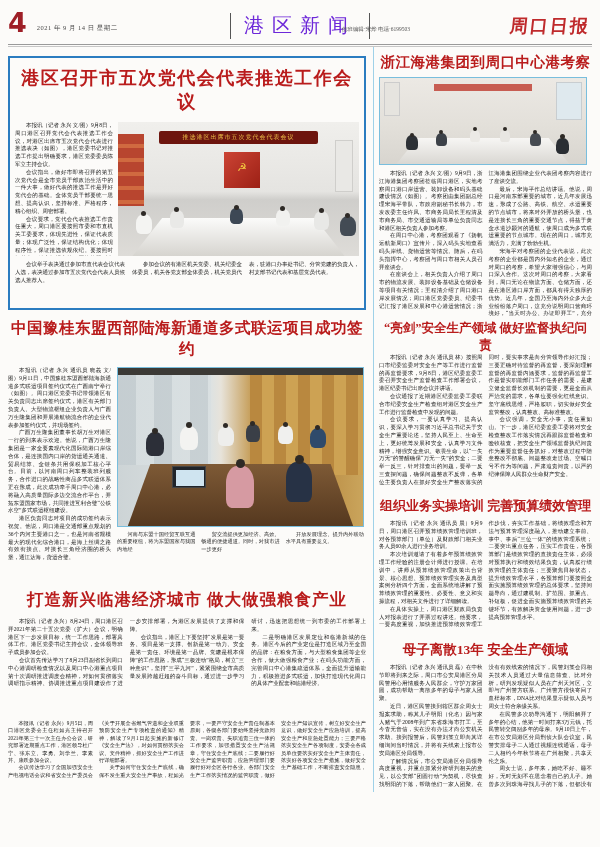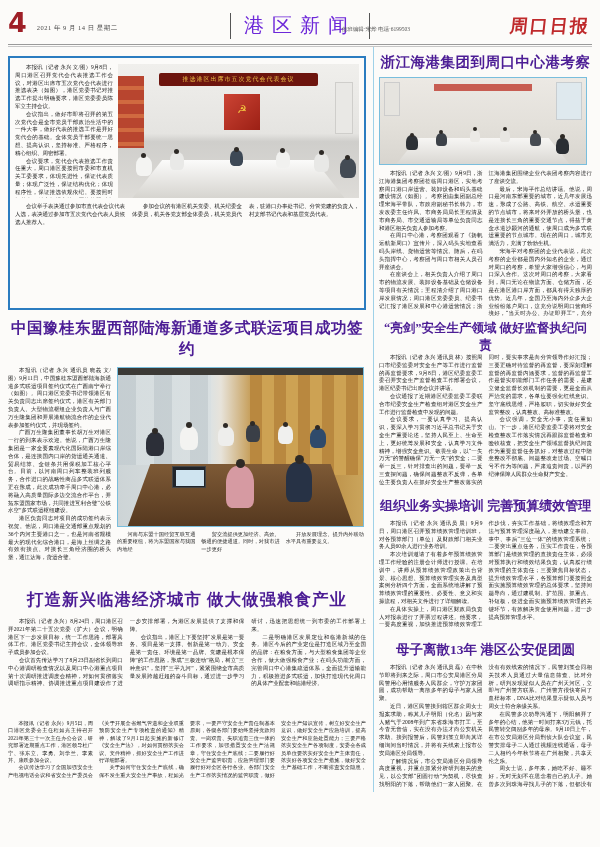--- a/index.html
+++ b/index.html
@@ -17,21 +17,21 @@
   .section-title .txt { font-size:20px; letter-spacing:8px; color:#6d28d9; font-weight:500; }
   .editor-line { position:absolute; right:190px; top:26px; font-size:5.5px; color:#555; }
   .masthead { position:absolute; right:10px; top:14px; font-size:18px; font-weight:900; color:#bf2a2c; letter-spacing:2px; transform:skewX(-6deg); }
   .header-rule { margin:0 8px; height:3px; border-top:1px solid #9a9a9a; border-bottom:1px solid #c6c6c6; }
 
   
   .main { display:flex; padding:0 8px; gap:7px; }
   .col-left { width:358px; }
   .col-right { width:219px; border-left:1px solid #9fd1e8; padding-left:5px; }
 
-  h2,h3 { font-weight:700; color:#4c1d95; text-align:center; }
+  h2,h3 { font-weight:700; color:#b91c1c; text-align:center; }
   .body-txt { font-size:5.5px; line-height:1.42; text-align:justify; overflow:hidden; color:#1a1a1a; }
   .body-txt p { text-indent:2em; }
   .caption-txt { font-size:5.2px; line-height:1.4; text-align:justify; overflow:hidden; color:#2a2a2a; }
   .caption-txt p { text-indent:2em; }
 
   
   .a1-box { margin-top:9px; border:2px solid #2b7cc0; padding:6px 5px 5px 5px; height:254px; }
   .a1-head { font-size:18px; letter-spacing:1.5px; font-weight:600; margin:2px 0 8px 0; }
   .a1-row { display:flex; gap:5px; }
   .a1-left { width:100px; height:134px; }
@@ -101,20 +101,21 @@
   <div class="editor-line">值班编辑·宋烨  电话·6199503</div>
   <div class="masthead">周口日报</div>
 </div>
 <div class="header-rule"></div>
 
 <div class="main">
 
   <div class="col-left">
 
     <div class="a1-box">
+      <h2 class="a1-head">港区召开市五次党代会代表推选工作会议</h2>
       <div class="a1-row">
         <div class="a1-left body-txt">
             <p>本报讯（记者 永兴 文/图）9月8日，周口港区召开党代会代表推选工作会议，对港区出席市五次党代会代表进行推选表决（如图），港区党委书记对推选工作提出明确要求，港区党委委员陈军立主持会议。</p>
             <p>会议指出，做好市即将召开的第五次党代会是全市党员干部政治生活中的一件大事，做好代表的推选工作是开好党代会的基础。全体党员干部要统一思想、提高认识，坚持标准、严格程序，精心组织、周密部署。</p>
             <p>会议要求，党代会代表推选工作责任重大，周口港区要按照市委和市直机关工委要求，体现先进性，保证代表质量；体现广泛性，保证结构优化；体现程序性，保证推选依规依纪。要按照时间节点，精心组织实施，严格按照《中国共产党章程》《中国共产党地方组织选举工作条例》规定和市委的要求进行，充分发扬民主，讲大局、顾大势、守纪律，真正择优选出信念坚定、勇于担当、务实重干的代表，圆满完成市五次党代会代表选举任务，迎接中国共产党周口市第五次代表大会胜利召开。</p>
           </div>
         <div class="photo ph1">
           <span class="banner">推选港区出席市五次党代会代表会议</span>
           <span class="flag">☭</span>
           <span class="poster"></span>
@@ -232,21 +233,21 @@
         <p>会议强调，安全无小事，责任重如山。下一步，港区纪委监委工委将对安全检查整改工作落实情况再跟踪监督检查和验收核查，把安全生产领域监督执纪问责作为重要监督任务抓好，对整改过程中随意整改不彻底、问题整改走过场、空喊口号不作为等问题，严肃追责问责，以严的纪律保障人民群众生命财产安全。</p>
       </div>
 
     <h3 class="r-head3">组织业务实操培训  完善预算绩效管理</h3>
     <div class="r3-body body-txt">
         <p>本报讯（记者 永兴 通讯员 晨）9月9日，周口港区召开预算绩效管理培训班，对各预算部门（单位）及财政部门相关业务人员60余人进行业务培训。</p>
         <p>本次培训邀请了有着多年预算绩效管理工作经验的注册会计师进行授课。在培训中，讲师从预算绩效管理政策出台背景、核心思想、预算绩效管理实务及典型案例分析四个方面，全面系统地讲解了预算绩效管理的重要性、必要性、意义和实操流程，对相关文件进行了详细解读。</p>
         <p>在具体实操上，周口港区财政局负责人对报表进行了开票过程讲述。他要求，一要高度重视，加快推进预算绩效管理工作步伐，夯实工作基础，将绩效理念和方法与预算管理深度融入，推动建立事前、事中、事后“三位一体”的绩效管理系统；二要突出重点任务，压实工作责任，各预算部门是绩效管理的直接责任主体，必须对预算执行和绩效结果负责，认真履行绩效管理的主体责任；三要聚焦目标状态，提升绩效管理水平，各预算部门要按照全面实施预算绩效管理的总体要求，坚持问题导向，通过建机制、扩范围、抓重点、补短板，促进全面实施预算绩效管理的关键环节，有效解决资金使用问题，进一步提高预算管理水平。</p>
       </div>
 
-    <h3 class="r-head4">母子离散13年  港区公安促团圆</h3>
+    <h3 class="r-head4">母子离散13年  安全生产领域</h3>
     <div class="r4-body body-txt">
         <p>本报讯（记者 永兴 通讯员 磊）在中秋节即将到来之际，周口市公安局港区分局民警用心用情服务人民群众，守护万家团圆，成功帮助一离散多年的母子与家人团聚。</p>
         <p>近日，港区民警接到辖区群众周女士报案求助，称其儿子明阳（化名）因与家人赌气于2008年到广东省珠海市打工，至今杳无音信，实在没有办法才向公安机关求助。接到报警后，民警刘某立即向其详细询问当时情况，并将有关线索上报市公安局港区分局领导。</p>
         <p>了解情况后，市公安局港区分局领导高度重视，并重点抓紧分析研判相关的意见，以公安部“团圆行动”为契机，尽快查找明阳的下落，帮助他们一家人团聚。在没有有效线索的情况下，民警刘某会同相关技术人员通过大量信息筛查、比对分析，研判发现疑似人员在广州天河区，立即与广州警方联系。广州警方很快寄回了血样标本，DNA比对结果显示疑似人员与周女士符合亲缘关系。</p>
         <p>在民警多次劝导沟通下，明阳解开了多年的心结，他第一时间打来3万元钱，托民警转交阔别多年的母亲。9月10日上午，在市公安局港区分局刑侦大队会议室，民警安排母子二人通过视频连线通话，母子二人相约今年秋节将在广州相聚，共享天伦之乐。</p>
         <p>周女士说，多年来，她吃不好、睡不好，无时无刻不在思念着自己的儿子。她曾多次到珠海寻找儿子的下落，但都没有结果。如今找到儿子，她要特别感谢市公安局港区分局公安民警，是他们圆了她的团圆梦。</p>
       </div>
   </div>
 </div>
 

